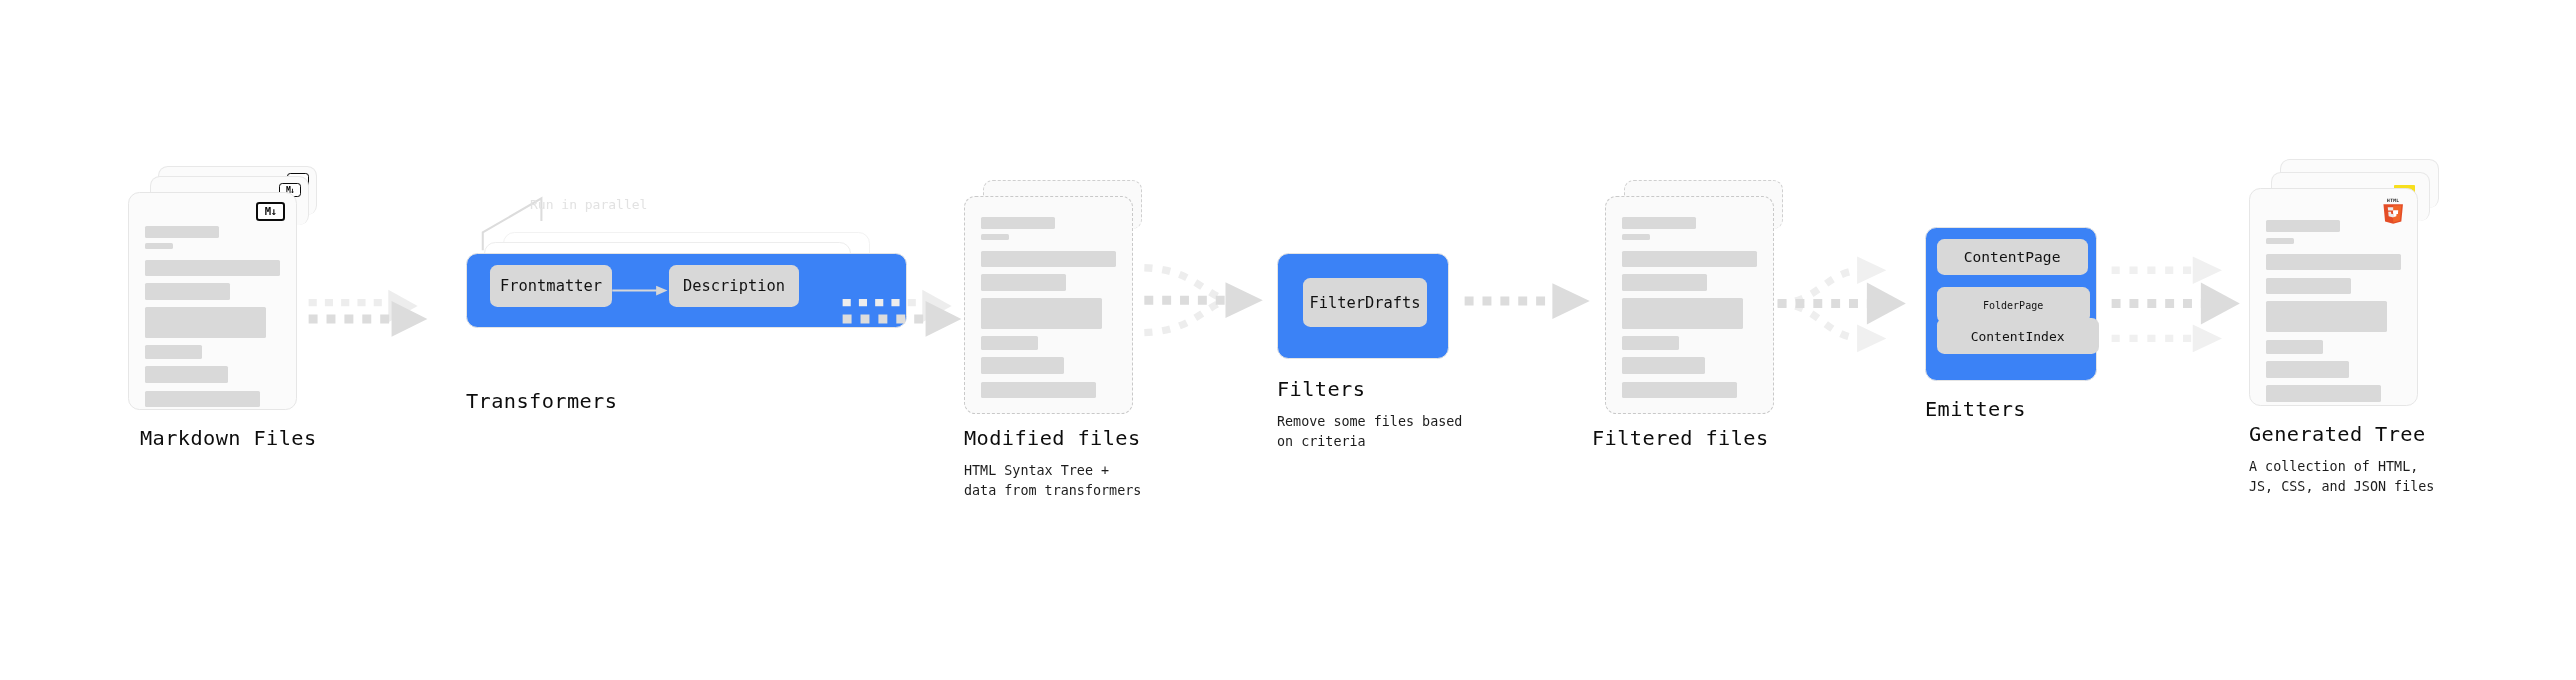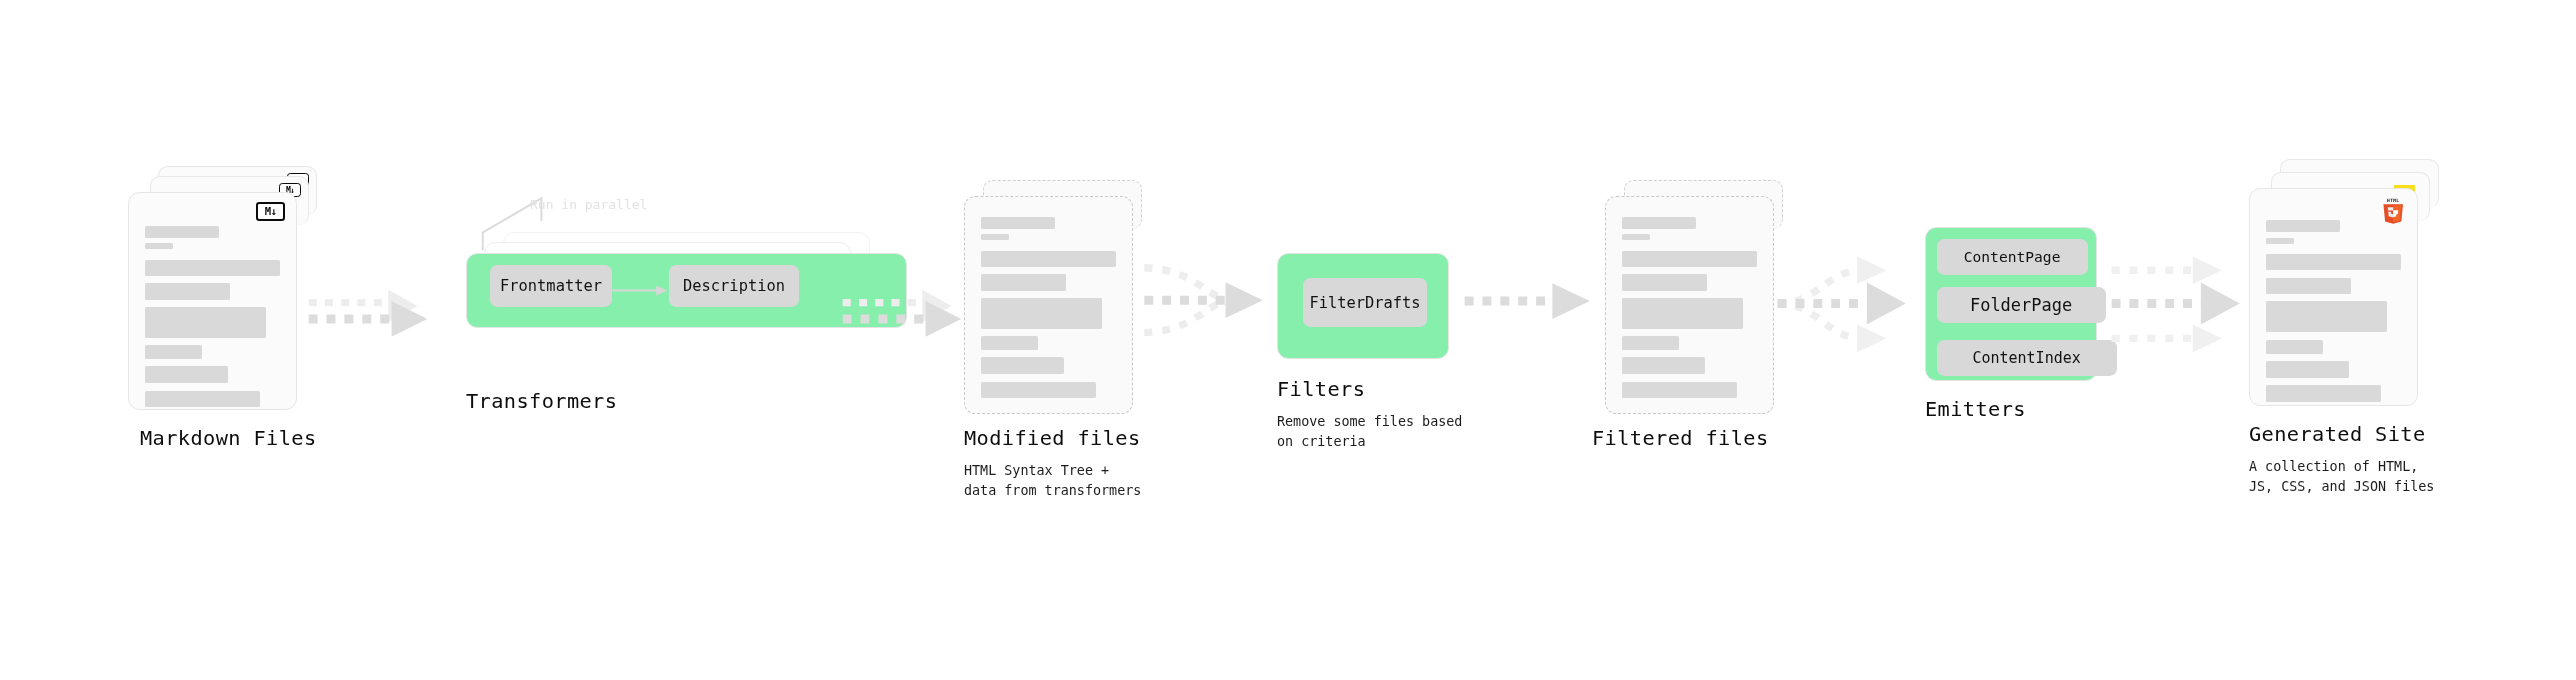--- a/index.html
+++ b/index.html
@@ -68,21 +68,21 @@
 
   
   .arrow{position:absolute;}
   svg{display:block;overflow:visible;}
 
   
   .groupbox{
     position:absolute;
     border:1.6px solid #e4e4e4;
     border-radius:11.4px;
-    background:#86efac;
+    background:#3b82f6;
     box-sizing:border-box;
   }
   .groupghost{
     position:absolute;
     border:1.6px solid #efefef;
     border-radius:11.4px;
     background:#ffffff;
     box-sizing:border-box;
   }
   .pill{
@@ -280,22 +280,22 @@
       <path d="M2 73 C 52 73, 60 114, 104 116" fill="none" stroke="#eeeeee" stroke-width="9" stroke-dasharray="10 12"></path>
       <polygon points="100,99 136,116 100,133" fill="#f0f0f0"></polygon>
       <line x1="2" y1="73" x2="118" y2="73" stroke="#dcdcdc" stroke-width="11" stroke-dasharray="11 11"></line>
       <polygon points="112,47 160,73 112,99" fill="#dcdcdc"></polygon>
     </svg>
   </div>
 
   <div>
     <div class="groupbox" style="left:1925px;top:227px;width:172px;height:154px;">
       <div class="pill" style="left:10.6px;top:10.6px;width:151px;height:36px;font-size:14.6px;">ContentPage</div>
-      <div class="pill" style="left:10.6px;top:59px;width:169px;height:36px;font-size:17px;">FolderPage</div>
-      <div class="pill" style="left:10.6px;top:112px;width:180px;height:36px;font-size:15px;">ContentIndex</div>
+      <div class="pill" style="left:10.6px;top:59px;width:153px;height:36px;font-size:10px;">FolderPage</div>
+      <div class="pill" style="left:10.6px;top:90px;width:162px;height:36px;font-size:13px;">ContentIndex</div>
     </div>
     <div class="caption" style="left:1925px;top:398px;">
       <div class="title">Emitters</div>
     </div>
   </div>
 
   <div class="arrow" style="left:2110px;top:244px;">
     <svg width="142" height="119" viewBox="0 0 175 146">
       <line x1="2" y1="32" x2="108" y2="32" stroke="#f0f0f0" stroke-width="9" stroke-dasharray="10 12"></line>
       <polygon points="102,15 138,32 102,49" fill="#f0f0f0"></polygon>
@@ -336,21 +336,21 @@
         <div class="bar b-sub"></div>
         <div class="bar b-p1"></div>
         <div class="bar b-p2"></div>
         <div class="bar b-p3"></div>
         <div class="bar b-p4"></div>
         <div class="bar b-p5"></div>
         <div class="bar b-p6"></div>
       </div>
     </div>
     <div class="caption" style="left:2249px;top:423px;">
-      <div class="title">Generated Site</div>
+      <div class="title">Generated Tree</div>
       <div class="sub">
         <div>A collection of HTML,</div>
         <div>JS, CSS, and JSON files</div>
       </div>
     </div>
   </div>
 
 </div>
 
 

